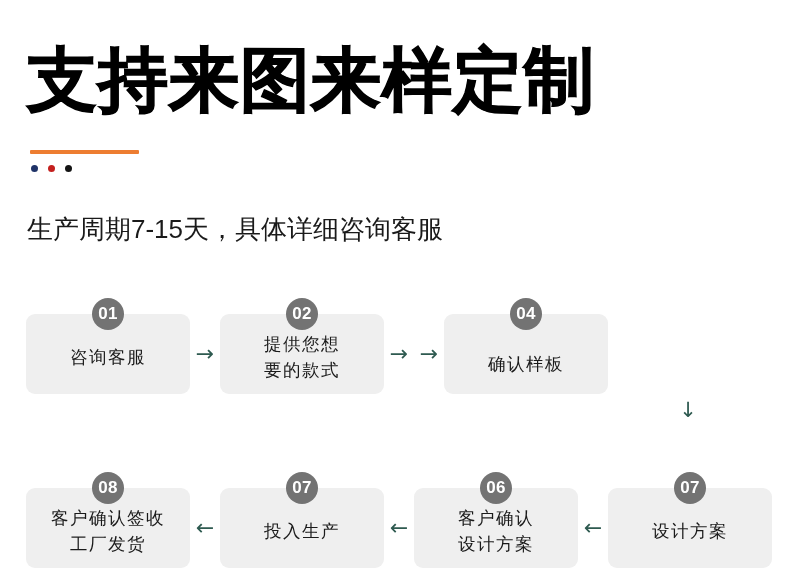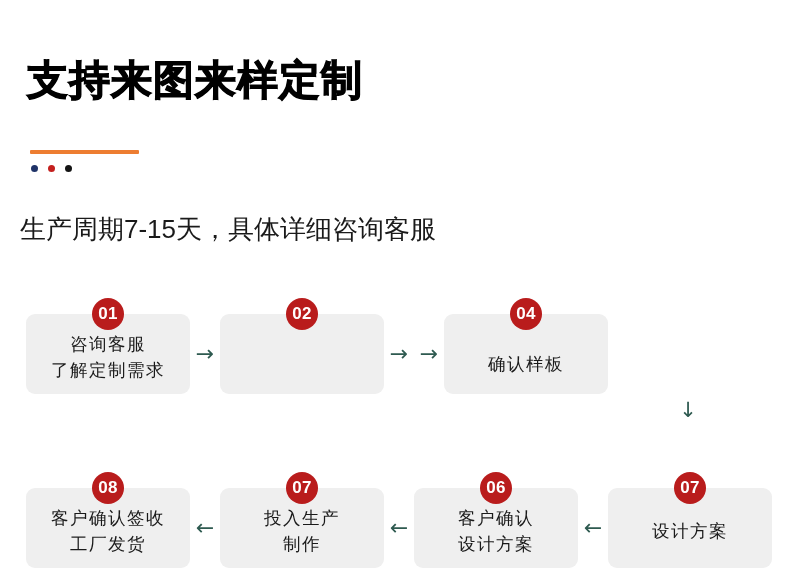--- a/index.html
+++ b/index.html
@@ -22,21 +22,21 @@
     position: absolute;
     left: 0;
     top: 0;
     width: 790px;
   }
 
   #page-title {
     position: absolute;
     left: 27px;
     top: 42px;
-    font-size: 41px;
+    font-size: 70px;
     line-height: 76px;
     font-weight: 900;
     letter-spacing: 1px;
     color: #000000;
     white-space: nowrap;
     -webkit-text-stroke: 1.1px #000;
   }
 
   #title-rule {
     position: absolute;
@@ -61,21 +61,21 @@
     height: 7px;
     border-radius: 50%;
     display: block;
   }
   .deco-dot.navy  { background: #1F3368; }
   .deco-dot.red   { background: #C4201E; }
   .deco-dot.black { background: #141414; }
 
   #page-subtitle {
     position: absolute;
-    left: 20px;
+    left: 27px;
     top: 211px;
     font-size: 26px;
     line-height: 36px;
     font-weight: 400;
     color: #1a1a1a;
     white-space: nowrap;
   }
 
   
   .flow-row {
@@ -103,21 +103,21 @@
   }
 
   .step-badge {
     position: absolute;
     top: -16px;
     left: 50%;
     transform: translateX(-50%);
     width: 32px;
     height: 32px;
     border-radius: 50%;
-    background: #b91c1c;
+    background: #737373;
     color: #ffffff;
     font-size: 17px;
     font-weight: 700;
     line-height: 32px;
     text-align: center;
     letter-spacing: 0.3px;
   }
 
   .step-label {
     text-align: center;
@@ -176,28 +176,31 @@
   <div id="page-subtitle">生产周期7-15天，具体详细咨询客服</div>
 </div>
 
 <div class="flow-row" id="flow-row-1">
   <div class="row-lead"></div>
 
   <div class="step-box">
     <div class="step-badge">01</div>
     <div class="step-label">
       <span class="lbl-line">咨询客服</span>
-      <span class="lbl-line">了解定制需求</span>
     </div>
   </div>
 
   <div class="flow-arrow">→</div>
 
   <div class="step-box">
     <div class="step-badge">02</div>
+    <div class="step-label">
+      <span class="lbl-line">提供您想</span>
+      <span class="lbl-line">要的款式</span>
+    </div>
   </div>
 
   <div class="flow-arrow">→</div>
 
 
   <div class="flow-arrow">→</div>
 
   <div class="step-box single-line">
     <div class="step-badge">04</div>
     <div class="step-label">
@@ -218,21 +221,20 @@
       <span class="lbl-line">工厂发货</span>
     </div>
   </div>
 
   <div class="flow-arrow">←</div>
 
   <div class="step-box">
     <div class="step-badge">07</div>
     <div class="step-label">
       <span class="lbl-line">投入生产</span>
-      <span class="lbl-line">制作</span>
     </div>
   </div>
 
   <div class="flow-arrow">←</div>
 
   <div class="step-box">
     <div class="step-badge">06</div>
     <div class="step-label">
       <span class="lbl-line">客户确认</span>
       <span class="lbl-line">设计方案</span>

